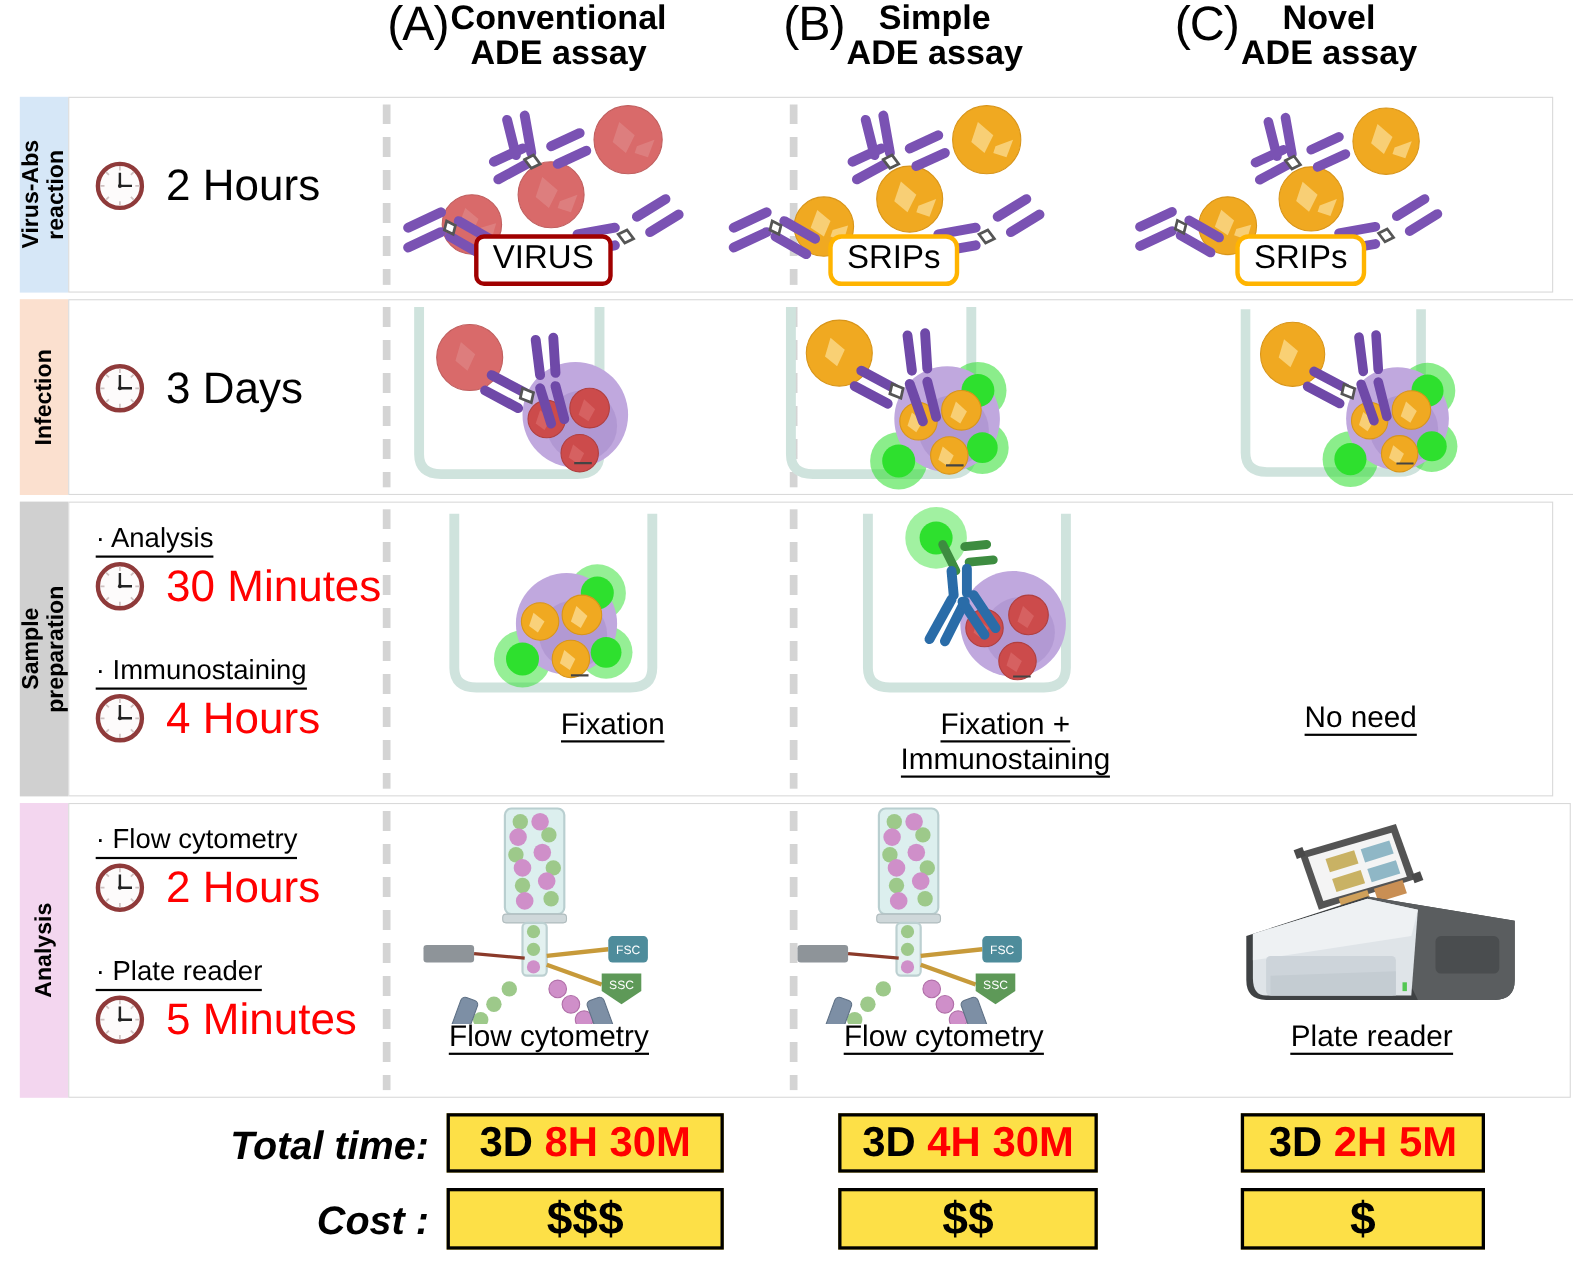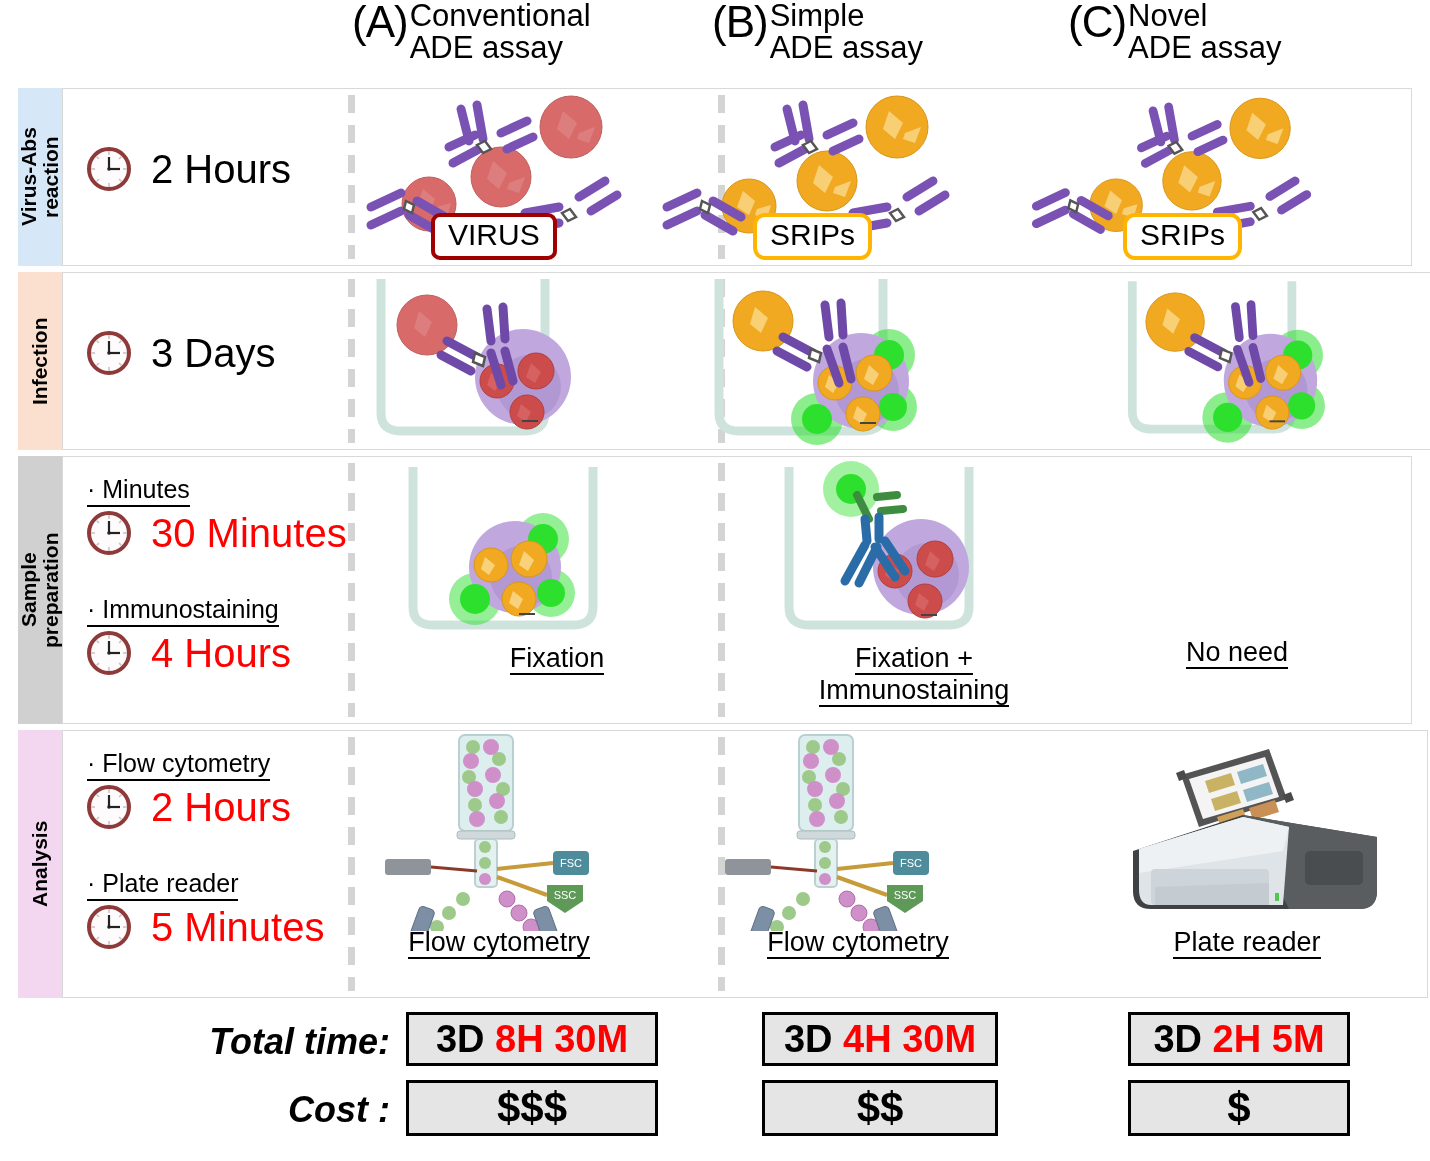--- a/index.html
+++ b/index.html
@@ -8,21 +8,21 @@
     background:#ffffff;
     font-family:"Liberation Sans", sans-serif;
     color:#000;
     overflow:hidden;
     position:relative;
   }
   
   .header{position:absolute;left:0;top:0;width:1430px;height:88px;}
   .col-head{position:absolute;top:0;display:flex;align-items:flex-start;}
   .paren{font-size:44px;font-weight:400;line-height:1;letter-spacing:-1px;}
-  .headtitle{font-size:31px;font-weight:normal;line-height:1.02;margin-left:2px;}
+  .headtitle{font-size:31px;font-weight:bold;line-height:1.02;text-align:center;margin-left:2px;}
   .headtitle .l2{display:block;}
 
   
   .grid{position:absolute;left:18px;top:88px;width:1394px;}
   .row{position:relative;display:flex;margin-bottom:6px;background:#ffffff;}
   .rowlabel{
     width:44px;flex:0 0 44px;
     display:flex;align-items:center;justify-content:center;
     writing-mode:vertical-rl;transform:rotate(180deg);
     font-size:21px;font-weight:bold;letter-spacing:0px;
@@ -75,21 +75,21 @@
   }
   .chip.gold{border-color:#ffb400;border-radius:12px;}
 
   
   .summary{position:absolute;left:0;top:1002px;width:1430px;height:150px;}
   .sumlabel{
     position:absolute;text-align:right;
     font-style:italic;font-weight:bold;font-size:36px;line-height:1;
   }
   .box{
-    position:absolute;border:3px solid #000;background:#e5e5e5;
+    position:absolute;border:3px solid #000;background:#fde047;
     display:flex;align-items:center;justify-content:center;
     font-weight:bold;line-height:1;
   }
   .box.time{font-size:38px;letter-spacing:0px;}
   .box.cost{font-size:42px;}
   .red{color:#ff0000;}
   svg{display:block;}
 </style>
 </head>
 <body>
@@ -428,21 +428,21 @@
   <div class="row" style="height:268px;">
     <div class="rowlabel" style="background:#d0d0d0;">
       <div><span>Sample</span><br><span>preparation</span></div>
     </div>
     <div class="rowbody">
       <div class="vsep s1"></div>
       <div class="vsep s2"></div>
 
       <div class="cell timecol">
         <div class="timeblock" style="top:18px;">
-          <div class="sublabel">· Minutes</div>
+          <div class="sublabel">· Analysis</div>
           <div class="tline" style="margin-top:2px;text-align:right;">
             <span class="clock">
               <svg width="48" height="48" viewBox="0 0 48 48">
                 <circle cx="24" cy="24" r="20" fill="#fdfbfb" stroke="#8f3a3a" stroke-width="4"></circle>
                 <g stroke="#cfc2c2" stroke-width="1.6">
                   <line x1="24" y1="6" x2="24" y2="10"></line>
                     <line x1="24" y1="38" x2="24" y2="42"></line>
                   <line x1="6" y1="24" x2="10" y2="24"></line>
                     <line x1="38" y1="24" x2="42" y2="24"></line>
                   <line x1="11.5" y1="11.5" x2="14" y2="14"></line>

